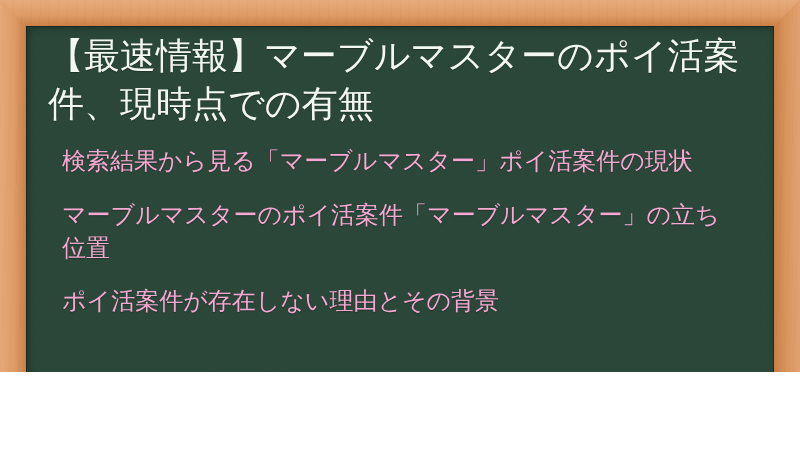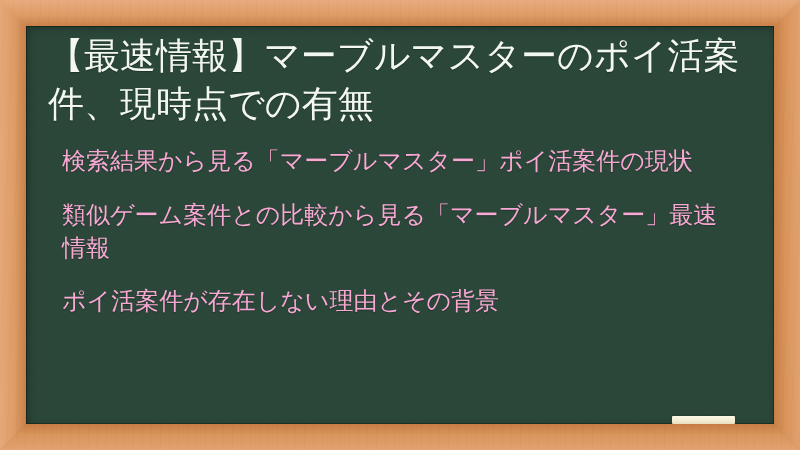--- a/index.html
+++ b/index.html
@@ -11,21 +11,21 @@
     width: 800px;
     height: 450px;
     overflow: hidden;
     font-family: "Liberation Sans", "DejaVu Sans", sans-serif;
   }
 
   
   #slide {
     position: relative;
     width: 800px;
-    height: 450px;
+    height: 372px;
     box-sizing: border-box;
     background: #d9905a;
     overflow: hidden;
     text-decoration: underline;
   }
 
   
   .frame-wood {
     position: absolute;
     inset: 0;
@@ -171,21 +171,21 @@
   <div class="grain"></div>
 
   <div id="board">
     <div class="board-noise"></div>
 
     <div class="content">
       <h1 id="title">【最速情報】マーブルマスターのポイ活案件、現時点での有無</h1>
 
       <ul id="bullet-list">
         <li>検索結果から見る「マーブルマスター」ポイ活案件の現状</li>
-        <li>類似ゲーム案件との比較から見る「マーブルマスター」最速情報</li>
+        <li>マーブルマスターのポイ活案件「マーブルマスター」の立ち位置</li>
         <li>ポイ活案件が存在しない理由とその背景</li>
       </ul>
     </div>
 
     <div id="chalk-stick"></div>
   </div>
 
 </div>
 
 </body></html>

